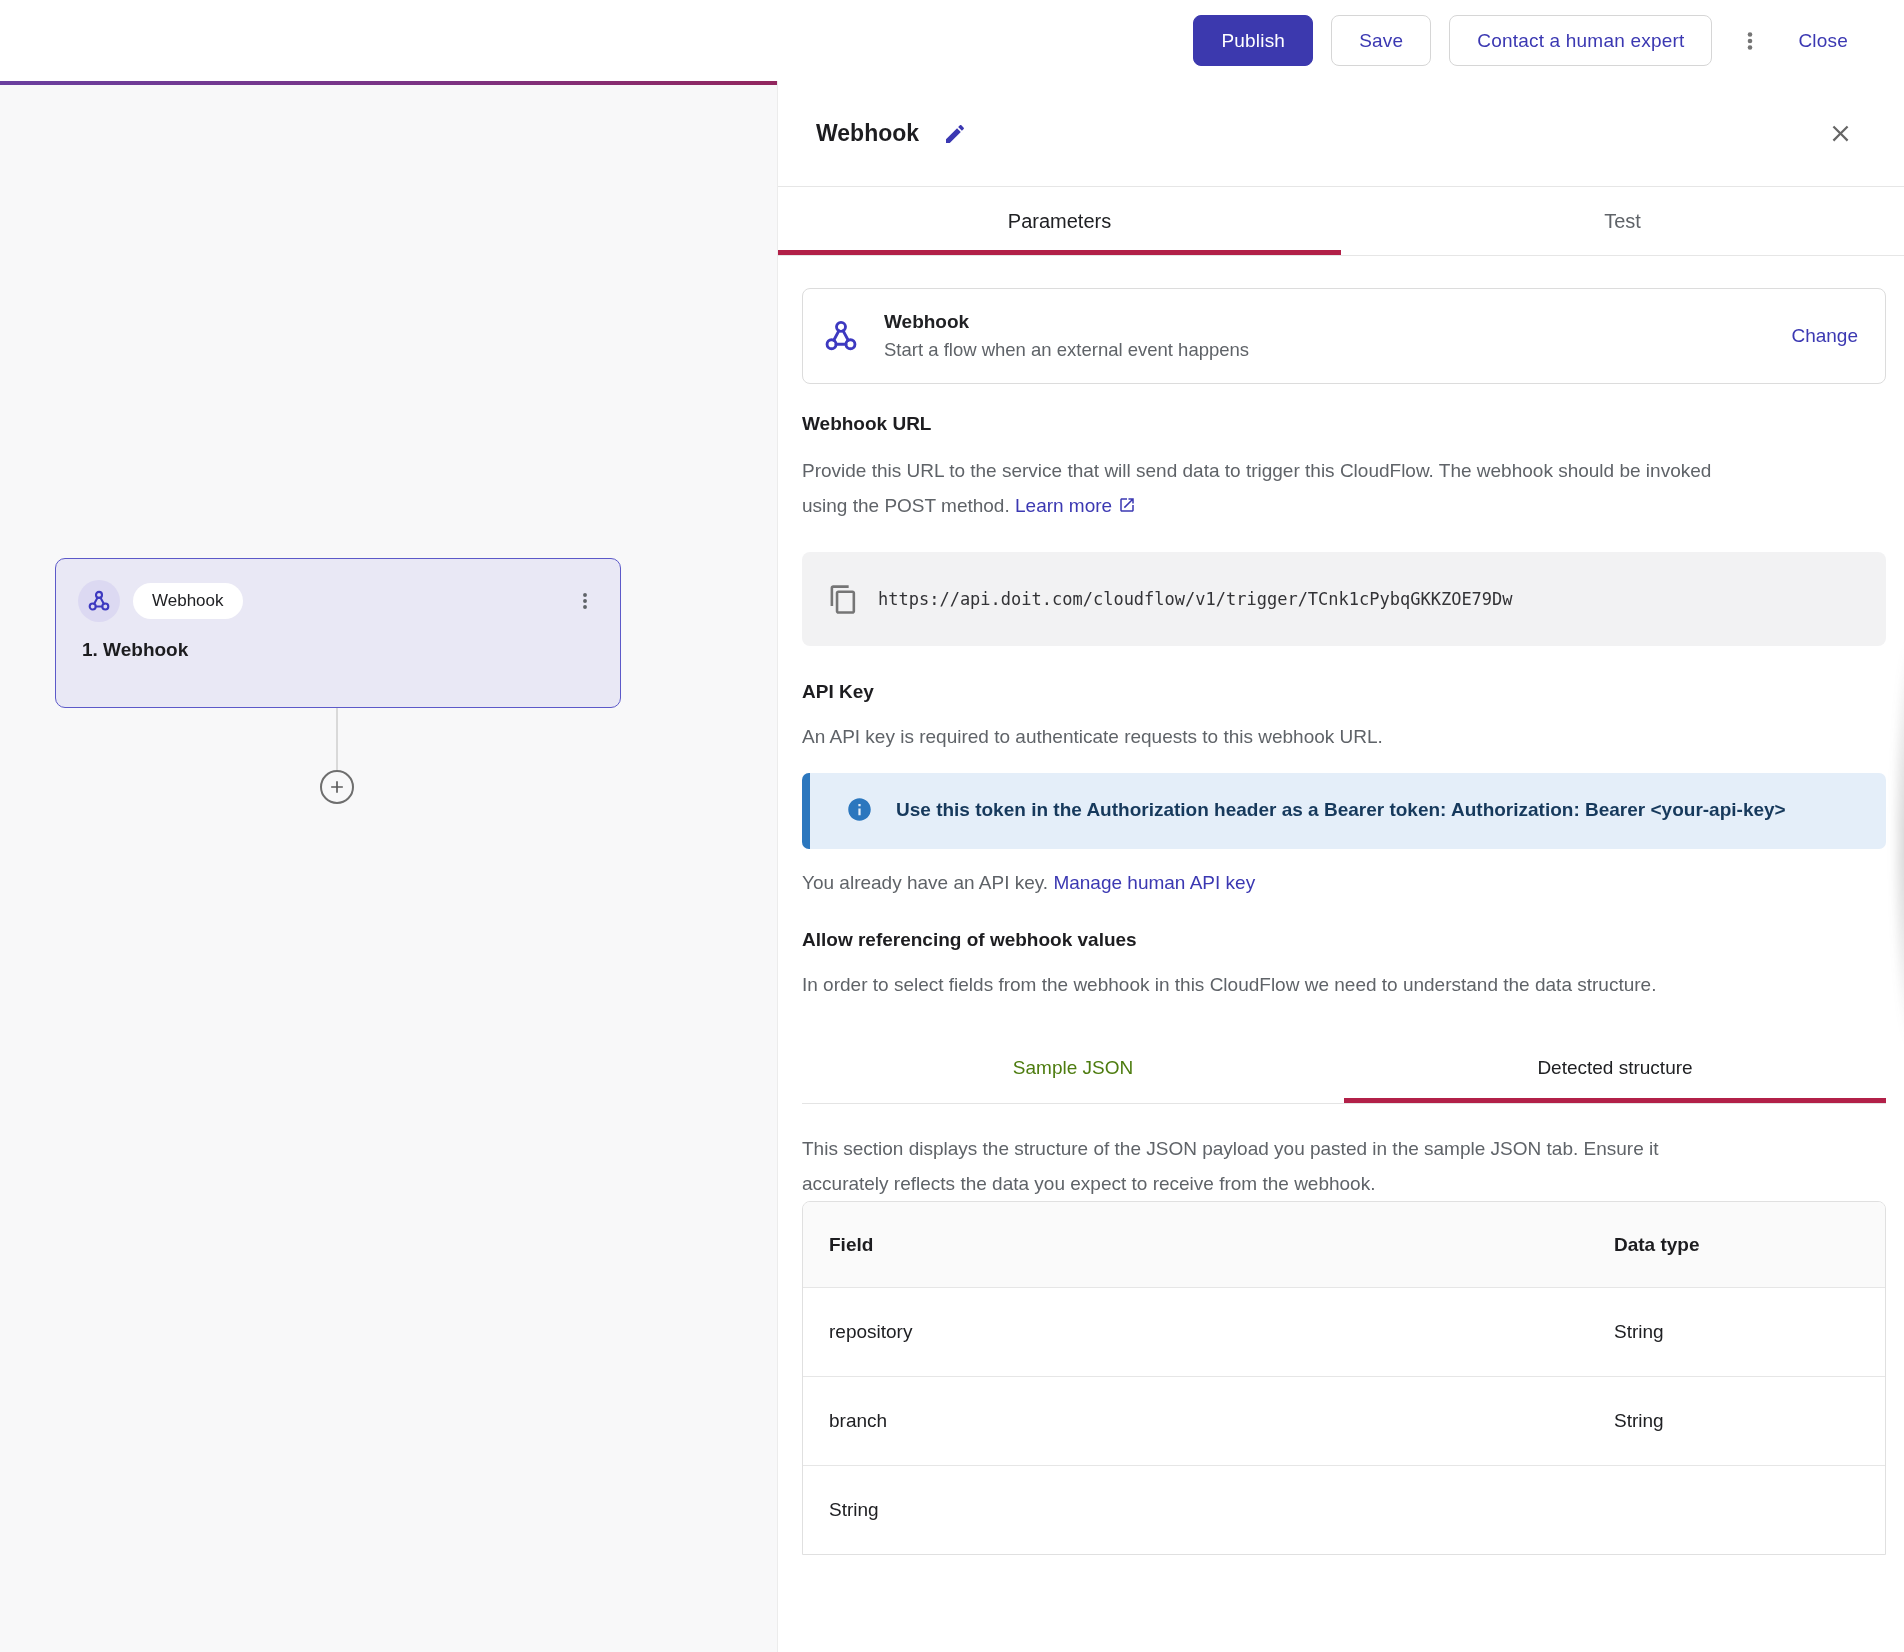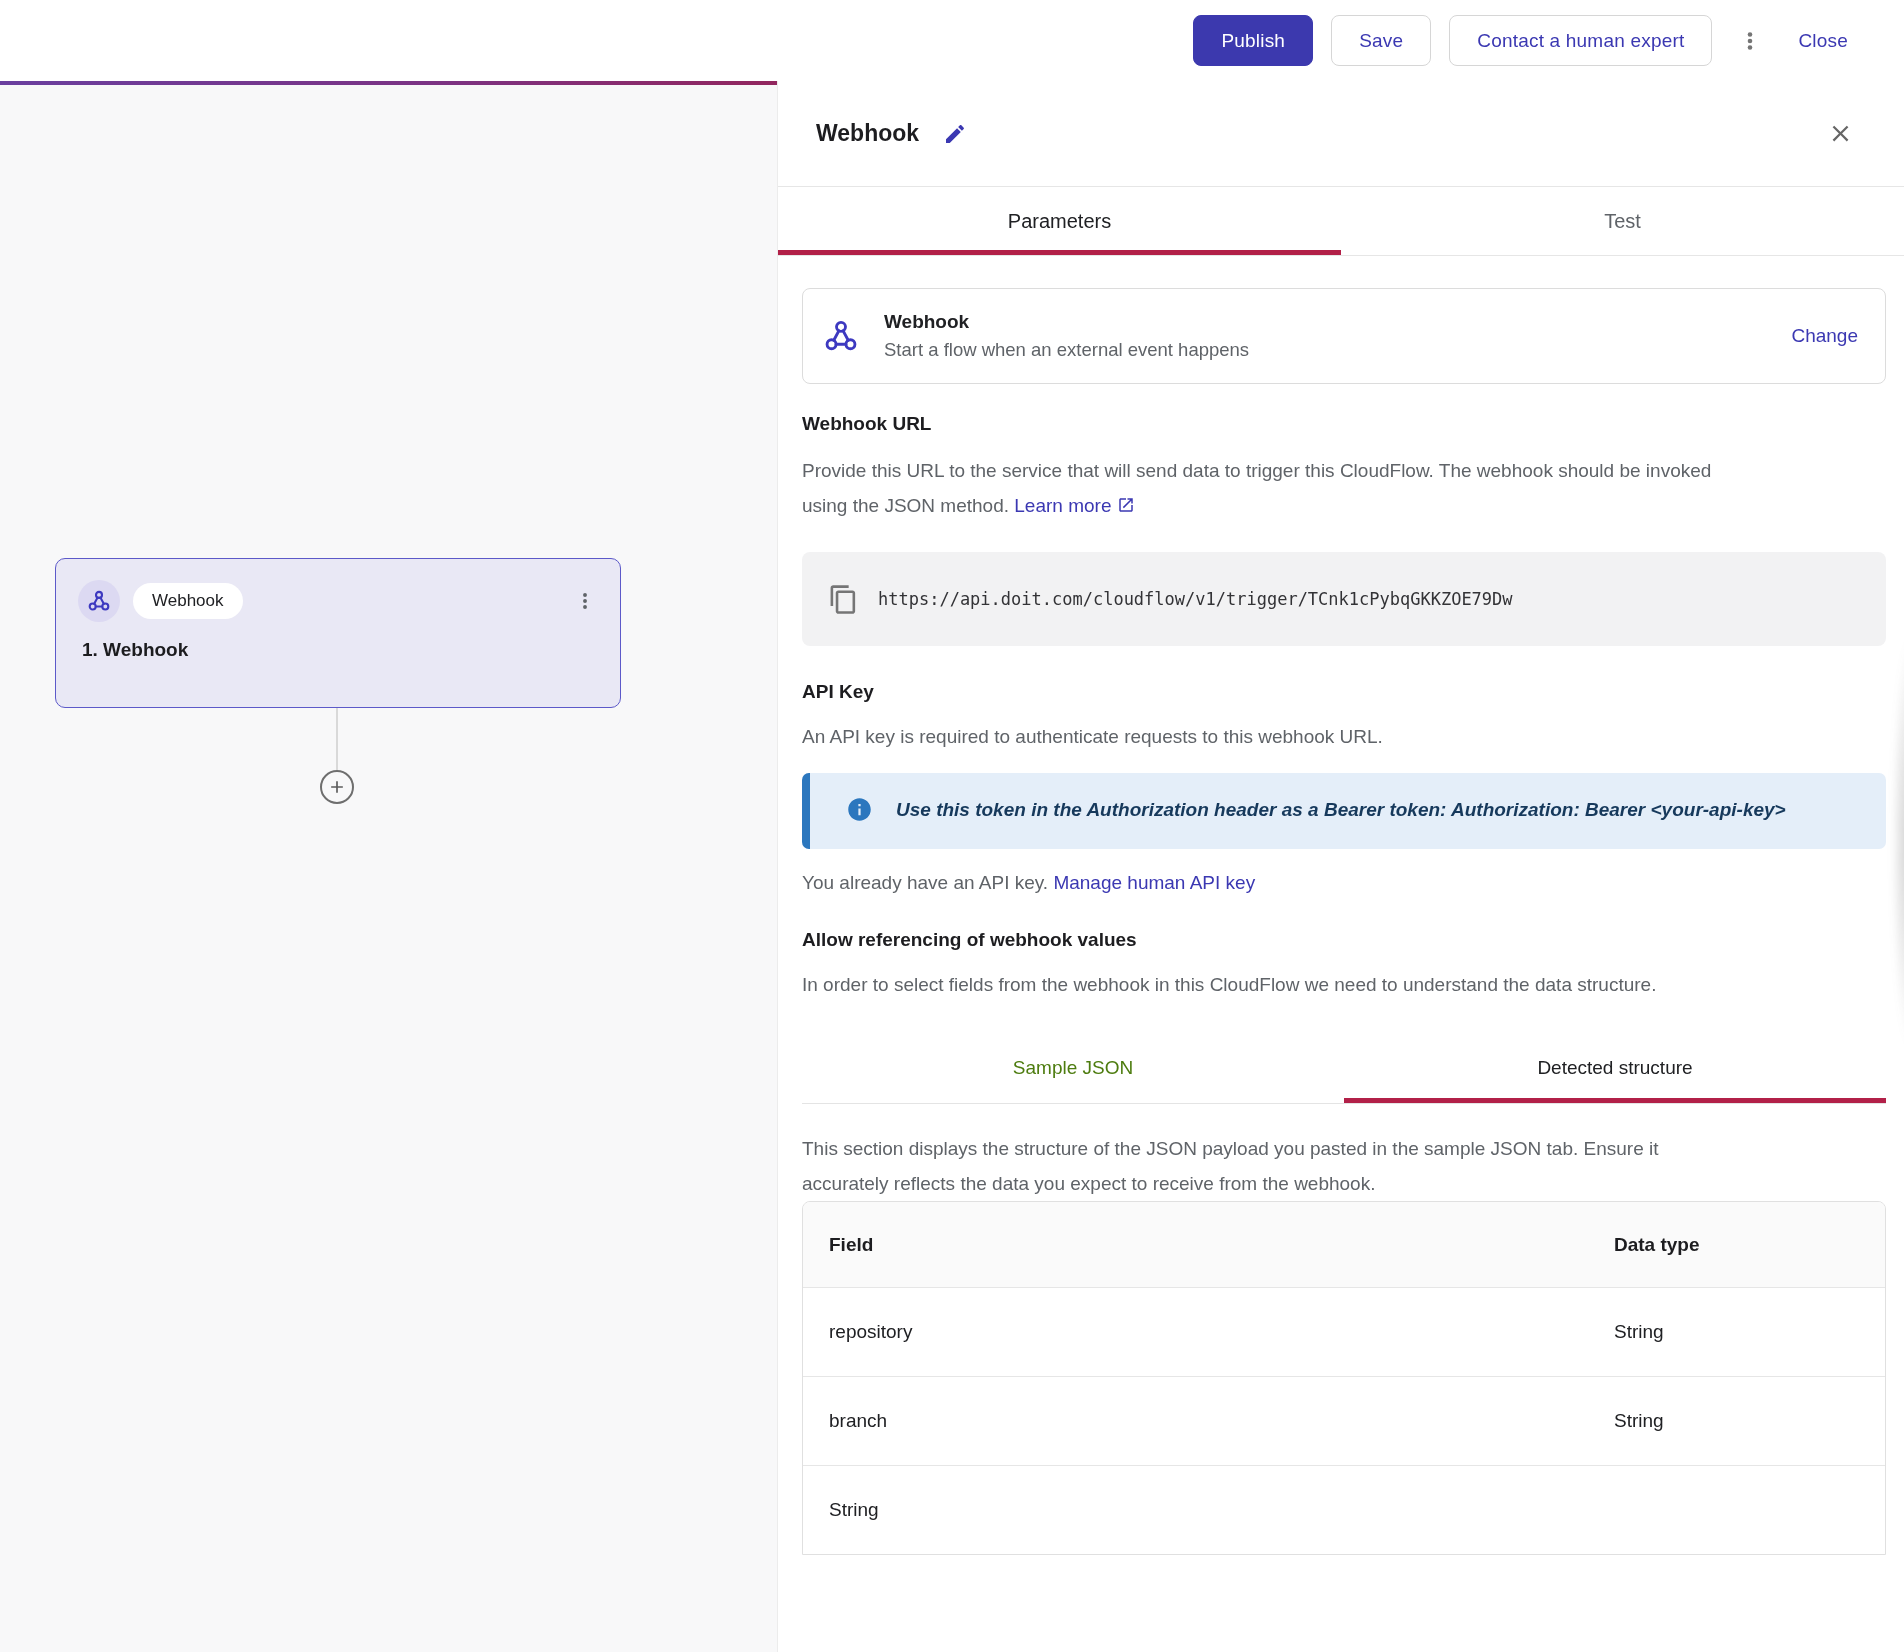--- a/index.html
+++ b/index.html
@@ -90,21 +90,21 @@
   .d-detected { margin-top:27px; max-width:940px; }
   .ext-icon { display:inline-block; vertical-align:-2px; margin-left:6px; }
 
   .url-box { margin-top:27px; height:94px; background:#f2f2f3; border-radius:8px;
     display:flex; align-items:center; padding:0 26px; }
   .copy-btn { color:#757575; background:none; border:none; cursor:pointer; display:flex; padding:0; }
   .url-text { margin-left:19px; font-family:"DejaVu Sans Mono",monospace;
     font-size:17px; color:#333336; white-space:nowrap; }
 
   .alert { margin-top:19px; position:relative; background:#e4eef9; border-radius:7px;
-    overflow:hidden; padding:20px 48px 22px 94px;font-style:italic; }
+    overflow:hidden; padding:20px 48px 22px 94px; }
   .alert-bar { position:absolute; left:0; top:0; bottom:0; width:8px; background:#2c77be; }
   .alert-icon { position:absolute; left:44px; top:23px; color:#2c77be; }
   .alert-text { font-size:19px; font-weight:600; color:#16395c; line-height:34px; }
 
   .havekey { margin-top:19px; font-size:19px; color:#5f6368; line-height:30px; }
 
   .subtabs { margin-top:35px; display:flex; border-bottom:1px solid #e4e4e4; }
   .subtab { flex:1; text-align:center; padding:20px 0 24px; font-size:19px;
     color:#4d7c0f; cursor:pointer; }
   .subtab.active { color:#202124; font-weight:500; box-shadow:inset 0 -5px 0 #b22048; }
@@ -212,21 +212,21 @@
             </svg>
           </span>
           <span class="source-text">
             <div class="source-title">Webhook</div>
             <div class="source-sub">Start a flow when an external event happens</div>
           </span>
           <a class="link change-link">Change</a>
         </div>
 
         <h2 class="section h-url">Webhook URL</h2>
-        <p class="desc d-url"><span>Provide this URL to the service that will send data to trigger this CloudFlow. The webhook should be invoked using the JSON method.</span>
+        <p class="desc d-url"><span>Provide this URL to the service that will send data to trigger this CloudFlow. The webhook should be invoked using the POST method.</span>
           <a class="link">Learn more</a><span class="ext-icon">
             <svg width="18" height="18" viewBox="0 0 24 24" fill="#3b38b2">
               <path d="M19 19H5V5h7V3H5c-1.11 0-2 .9-2 2v14c0 1.1.89 2 2 2h14c1.1 0 2-.9 2-2v-7h-2v7zM14 3v2h3.59l-9.83 9.83 1.41 1.41L19 6.41V10h2V3h-7z"></path>
             </svg></span>
         </p>
 
         <div class="url-box">
           <button class="copy-btn">
             <svg width="31" height="31" viewBox="0 0 24 24" fill="currentColor">
               <path d="M16 1H4c-1.1 0-2 .9-2 2v14h2V3h12V1zm3 4H8c-1.1 0-2 .9-2 2v14c0 1.1.9 2 2 2h11c1.1 0 2-.9 2-2V7c0-1.1-.9-2-2-2zm0 16H8V7h11v14z"></path>

